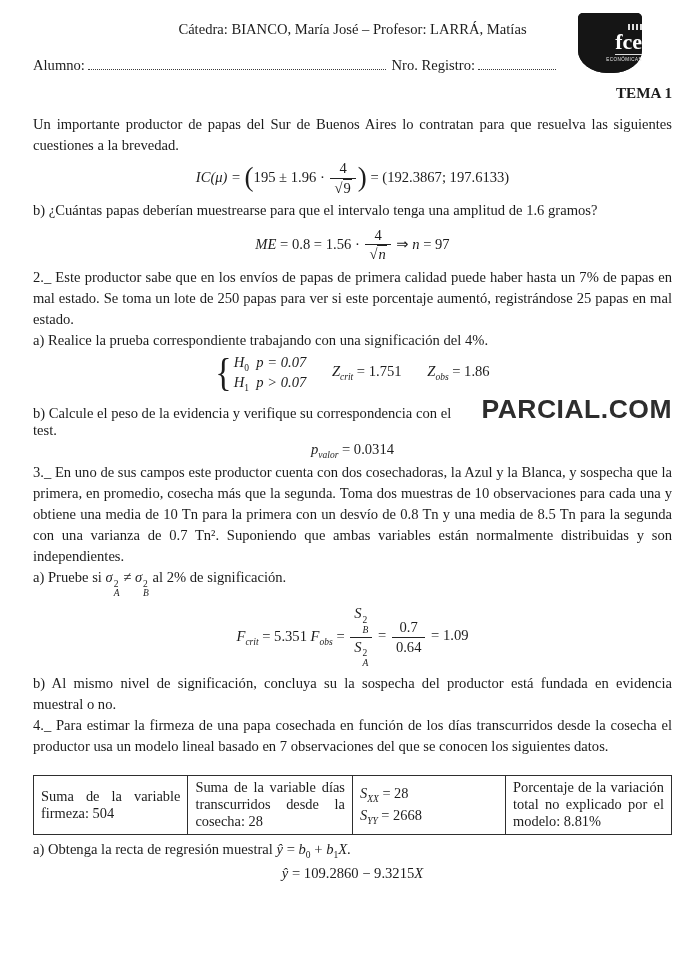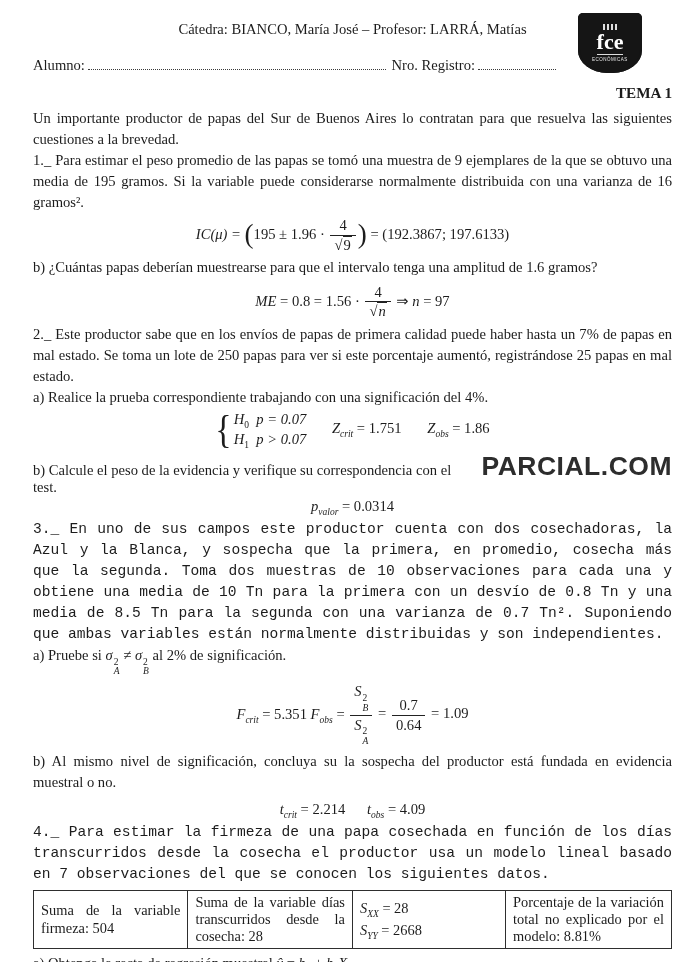--- a/index.html
+++ b/index.html
@@ -10,36 +10,36 @@
   }
   .page{padding:20px 28px 0 33px;position:relative;}
   .center{text-align:center;}
   .hdr-title{line-height:1.3;margin:0;}
   .hdr-sub{line-height:1.3;margin:0;}
   
   .logo{
     position:absolute;top:13px;right:58px;width:64px;height:60px;
     background:#151515;color:#fff;
     border-radius:5px 5px 46% 46%/5px 5px 38% 38%;
-    display:flex;flex-direction:column;align-items:center;justify-content:center;
+    display:flex;flex-direction:column;align-items:flex-end;justify-content:center;
     box-shadow:inset 0 0 0 2px #151515;
   }
   .logo .cols{display:flex;gap:2px;margin-bottom:1px;}
   .logo .cols i{display:block;width:2px;height:6px;background:#dedede;}
   .logo .fce{font-family:"Liberation Serif",serif;font-weight:bold;font-size:22px;line-height:1;letter-spacing:0;border-bottom:1px solid #dedede;padding-bottom:1px;}
   .logo .econ{font-family:"Liberation Sans",sans-serif;font-size:4.5px;letter-spacing:.5px;margin-top:2px;color:#e8e8e8;}
   
   .fillrow{display:flex;align-items:baseline;margin-top:17px;}
   .dots{border-bottom:1.2px dotted #3a3a3a;height:13px;}
   .dots.grow{flex:1;margin:0 5px 0 3px;}
   .dots.fixed{width:78px;margin:0 116px 0 3px;}
   .tema{font-weight:bold;font-size:15.2px;text-align:right;margin:10px 0 0 0;}
   p.just{text-align:justify;margin:0;line-height:1.44;}
   .mt{margin-top:21px;}
-  .mt2{margin-top:23px;font-family:Liberation Mono, monospace;}
+  .mt2{margin-top:23px;}
   
   .formula{text-align:center;line-height:1.15;margin:7px 0;}
   .v{font-style:italic;}
   sub{font-size:9.5px;line-height:0;}
   sub.it{font-style:italic;}
   .frac{display:inline-block;vertical-align:middle;text-align:center;margin:0 2px;}
   .frac .num{display:block;padding:0 4px 1px;}
   .frac .den{display:block;border-top:1.2px solid #222;padding:1px 4px 0;}
   .radicand{border-top:1.2px solid #222;padding:0 1px;}
   .bigp{font-size:27px;font-weight:400;vertical-align:middle;position:relative;top:-1px;}
@@ -47,21 +47,21 @@
   .brace{font-size:34px;font-weight:400;margin-right:2px;transform:scaleY(1.15);}
   .crows{display:inline-block;text-align:center;line-height:1.35;}
   .zgrp{margin-left:22px;}
   .ss{display:inline-flex;flex-direction:column;align-items:flex-start;font-size:9.5px;line-height:1.05;vertical-align:-0.45em;margin-left:1px;font-style:normal;}
   .ss .t{display:block;}
   .ss .b{display:block;font-style:italic;}
   
   .wmrow{display:flex;align-items:baseline;margin-top:1px;justify-content:flex-end;}
   .wm{font-family:"Liberation Sans",sans-serif;font-weight:bold;font-size:26.5px;color:#2d2d2d;letter-spacing:.5px;margin-left:7px;white-space:nowrap;}
   
-  table.data{width:100%;border-collapse:collapse;table-layout:fixed;margin-top:5px;}
+  table.data{width:100%;border-collapse:collapse;table-layout:fixed;margin-top:18px;}
   table.data td{border:1.2px solid #2e2e2e;padding:3px 7px;vertical-align:middle;text-align:justify;line-height:1.2;font-size:14.4px;}
   td.c3{text-align:center;}
   .c3 .mline{margin:5px 0;}
 </style>
 </head>
 <body>
 
 <div class="page">
 
   <p class="center hdr-sub">Cátedra: BIANCO, María José – Profesor: LARRÁ, Matías</p>
@@ -79,23 +79,22 @@
 
   <div class="fillrow">
     <span>Alumno:</span>
     <span class="dots grow"></span>
     <span>Nro. Registro:</span>
     <span class="dots fixed"></span>
   </div>
 
   <p class="tema">TEMA 1</p>
 
-  <p class="just" style="margin-top:6px;">Un importante productor de papas del Sur de Buenos Aires lo contratan para que resuelva las siguientes cuestiones a la brevedad.</p>
+  <p class="just" style="margin-top:12px;">Un importante productor de papas del Sur de Buenos Aires lo contratan para que resuelva las siguientes cuestiones a la brevedad.</p>
 
-  <p class="just mt">1._ Para estimar el peso promedio de las papas se tomó una muestra de 9 ejemplares de la que se obtuvo una media de 195 gramos. Si la variable puede considerarse normalmente distribuida con una varianza de 16 gramos².</p>
 
   <div class="formula" style="margin:4px 0 3px;">
     <span class="v">IC(μ) = </span><span class="bigp">(</span><span>195 ± 1.96 · </span><span class="frac"><span class="num">4</span><span class="den"><span>√</span><span class="radicand">9</span></span></span><span class="bigp">)</span><span> = (192.3867; 197.6133)</span>
   </div>
 
   <p class="just">b) ¿Cuántas papas deberían muestrearse para que el intervalo tenga una amplitud de 1.6 gramos?</p>
 
   <div class="formula" style="margin:6px 0 4px;">
     <span class="v">ME</span><span> = 0.8 = 1.56 · </span><span class="frac"><span class="num">4</span><span class="den"><span>√</span><span class="radicand v">n</span></span></span><span> ⇒ </span><span class="v">n</span><span> = 97</span>
   </div>
@@ -141,24 +140,20 @@
             <span class="t">2</span>
             <span class="b">B</span>
           </span></span><span class="den"><span class="v">S</span><span class="ss">
             <span class="t">2</span>
             <span class="b">A</span>
           </span></span></span><span> = </span><span class="frac"><span class="num">0.7</span><span class="den">0.64</span></span><span> = 1.09</span>
   </div>
 
   <p class="just">b) Al mismo nivel de significación, concluya su la sospecha del productor está fundada en evidencia muestral o no.</p>
 
-  <div class="formula" style="margin:8px 0 4px;">
-    <span><span class="v">t</span><sub class="it">crit</sub><span> = 2.214</span></span>
-    <span style="margin-left:18px;"><span class="v">t</span><sub class="it">obs</sub><span> = 4.09</span></span>
-  </div>
 
   <p class="just mt2">4._ Para estimar la firmeza de una papa cosechada en función de los días transcurridos desde la cosecha el productor usa un modelo lineal basado en 7 observaciones del que se conocen los siguientes datos.</p>
 
   <table class="data">
     <colgroup>
         <col style="width:24.2%">
         <col style="width:25.8%">
         <col style="width:24%">
         <col style="width:26%">
       </colgroup>

